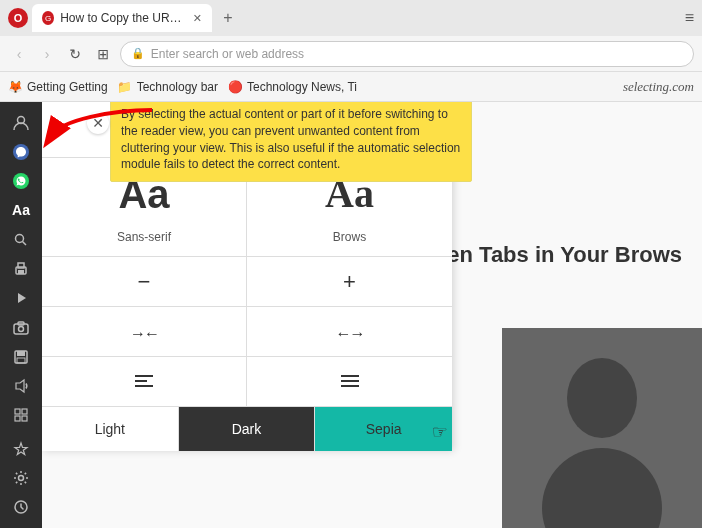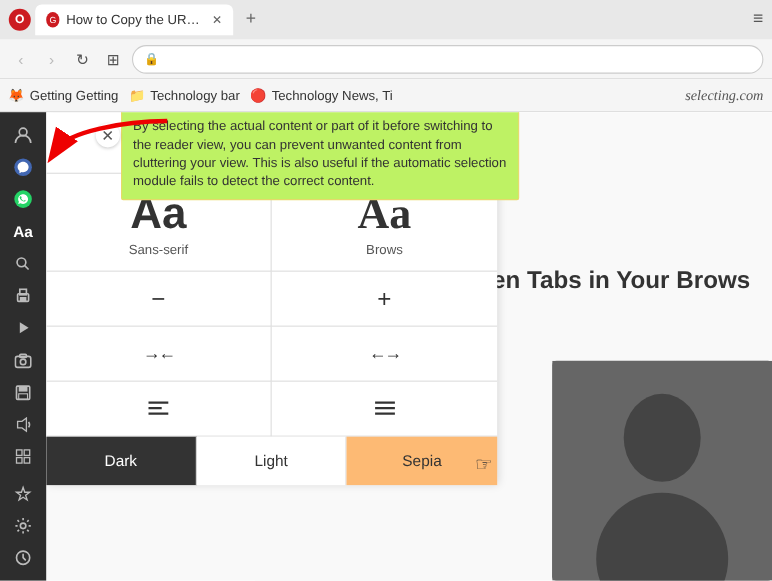--- a/index.html
+++ b/index.html
@@ -250,21 +250,21 @@
       flex-direction: column;
       z-index: 10;
     }
 
     
     .tooltip-box {
       position: absolute;
       left: 68px;
       top: -5px;
       right: -20px;
-      background: #bef264;
+      background: #fde047;
       border: 1px solid #e6d96a;
       padding: 8px 10px;
       font-size: 12px;
       color: #333;
       line-height: 1.4;
       z-index: 20;
       border-radius: 2px;
     }
 
     
@@ -314,21 +314,21 @@
     .font-preview-serif {
       font-size: 40px;
       font-family: Georgia, serif;
       color: #333;
       font-weight: bold;
       line-height: 1;
     }
     .font-label {
       font-size: 12px;
       color: #555;
-      margin-top: 6px;
+      margin-top: 16px;
     }
 
     
     .size-controls {
       display: grid;
       grid-template-columns: 1fr 1fr;
     }
     .size-cell {
       display: flex;
       align-items: center;
@@ -396,21 +396,21 @@
     .theme-btn:last-child { border-right: none; }
     .theme-btn.light {
       background: #fff;
       color: #333;
     }
     .theme-btn.dark {
       background: #333;
       color: #fff;
     }
     .theme-btn.sepia {
-      background: #fdba74;
+      background: #14b8a6;
       color: #333;
     }
 
     
     .sepia-cursor {
       position: absolute;
       right: 4px;
       bottom: 8px;
       font-size: 18px;
     }
@@ -440,20 +440,21 @@
     <div class="menu-icon">≡</div>
   </div>
 
   <div class="nav-bar">
     <div class="nav-btn disabled">‹</div>
     <div class="nav-btn disabled">›</div>
     <div class="nav-btn">↻</div>
     <div class="nav-btn">⊞</div>
     <div class="address-bar">
       <span class="address-icon">🔒</span>
+      <span class="address-text">Enter search or web address</span>
     </div>
   </div>
 
   <div class="bookmarks-bar">
     <div class="bookmark-item">
       <span class="bookmark-icon">🦊</span>
       <span>Getting Getting</span>
     </div>
     <div class="bookmark-item">
       <span class="bookmark-icon">📁</span>
@@ -616,25 +617,25 @@
         <div class="align-cell">
           <svg width="22" height="18" viewBox="0 0 22 18">
             <line x1="2" y1="3" x2="20" y2="3" stroke="#333" stroke-width="2"></line>
             <line x1="2" y1="8" x2="20" y2="8" stroke="#333" stroke-width="2"></line>
             <line x1="2" y1="13" x2="20" y2="13" stroke="#333" stroke-width="2"></line>
           </svg>
         </div>
       </div>
 
       <div class="theme-buttons">
+        <div class="theme-btn light">
+          <span>Light</span>
+        </div>
         <div class="theme-btn dark">
           <span>Dark</span>
-        </div>
-        <div class="theme-btn light">
-          <span>Light</span>
         </div>
         <div class="theme-btn sepia" style="position:relative;">
           <span>Sepia</span>
           <span class="sepia-cursor">☞</span>
         </div>
       </div>
     </div>
 
     <div class="reader-close-btn">
       <span>✕</span>

